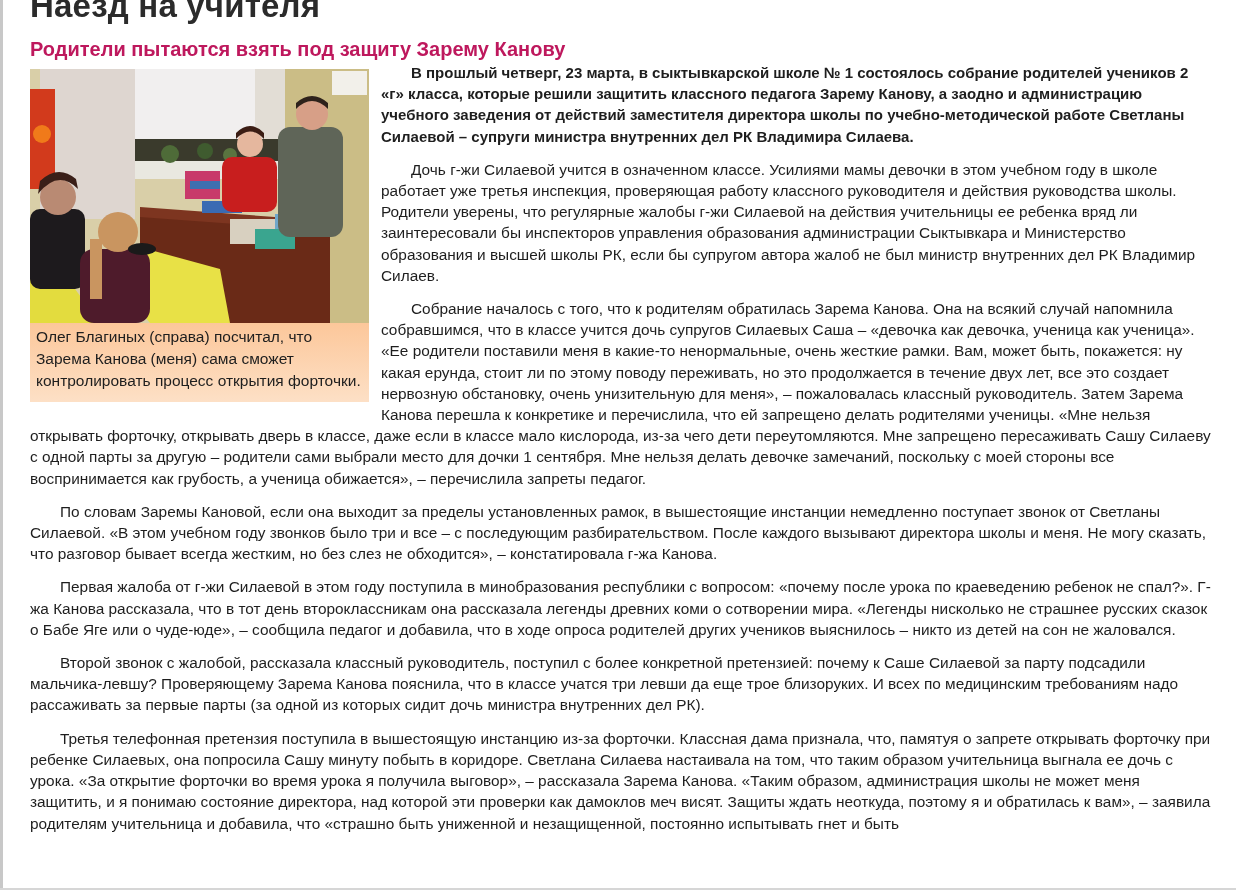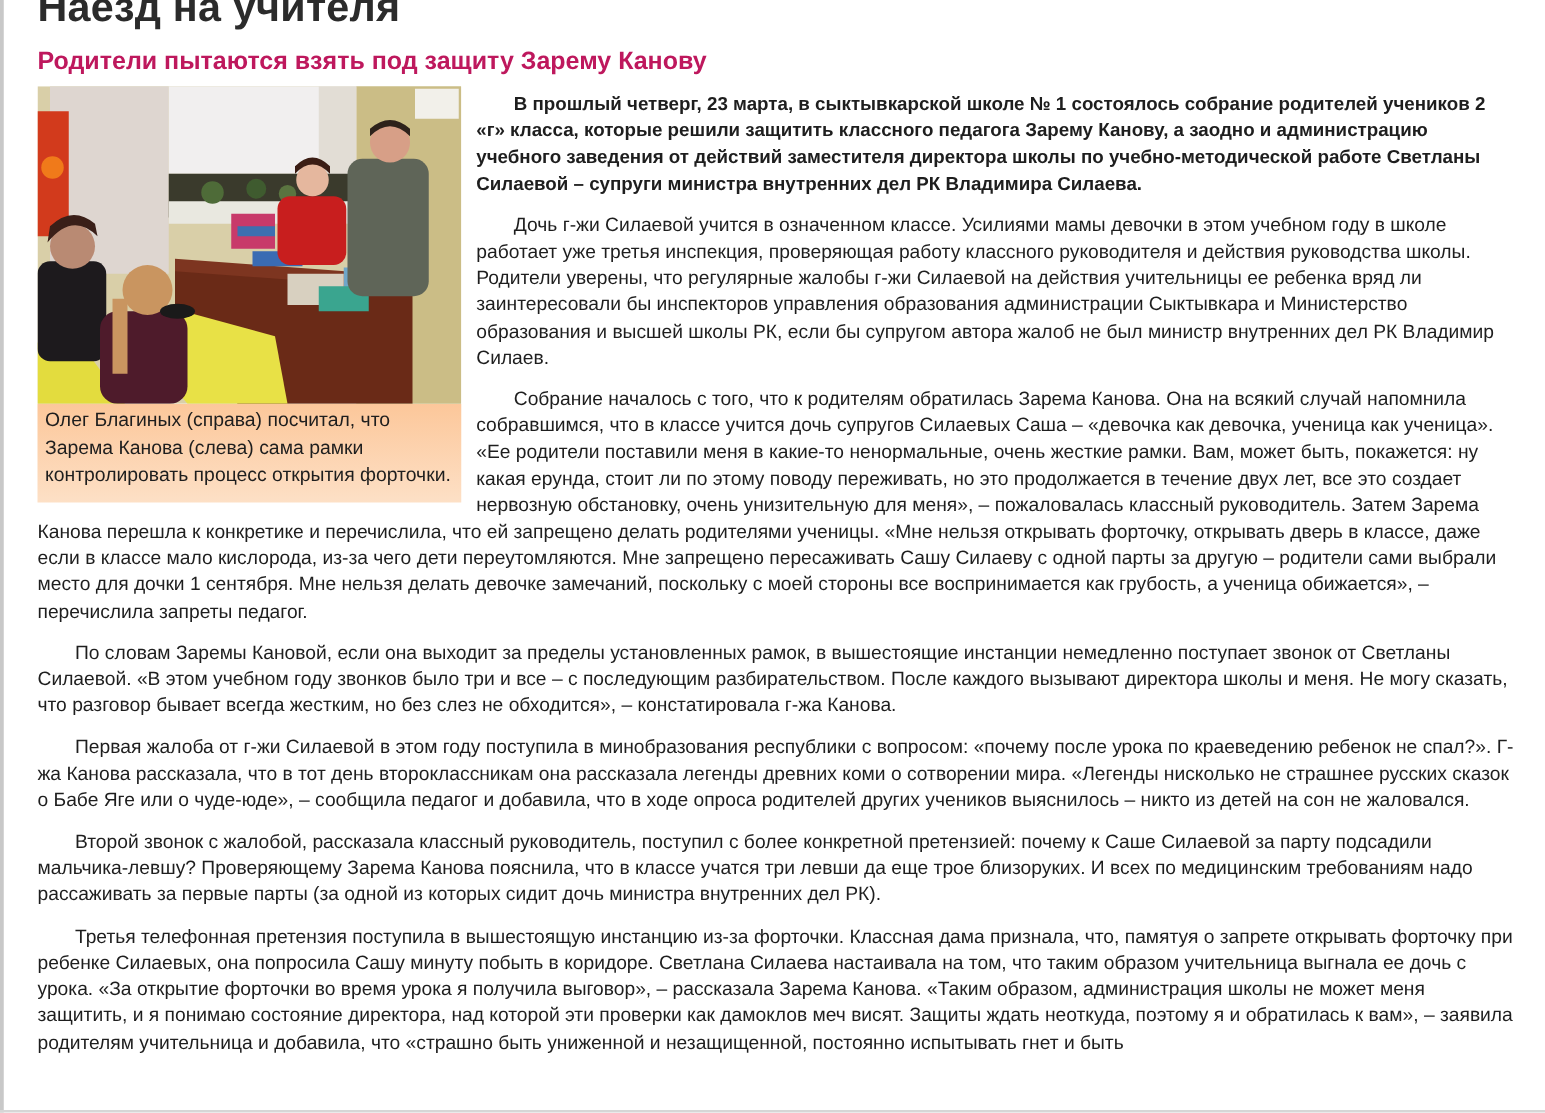--- a/index.html
+++ b/index.html
@@ -70,21 +70,21 @@
       line-height: 21.2px;
       color: #1e1e1e;
     }
     .body-text p {
       margin: 0 0 12px 0;
       text-indent: 30px;
     }
     .body-text p.lead {
       font-weight: bold;
       font-size: 15px;
-      margin-top: 11px;
+      margin-top: 0;
       margin-bottom: 12px;
     }
   </style>
 </head>
 <body>
 
 <div class="left-edge"></div>
 
 <div class="article">
   <h1 class="title">Наезд на учителя</h1>
@@ -136,21 +136,21 @@
       <rect x="0" y="140" width="55" height="80" rx="10" fill="#1d1a1d"></rect>
       <circle cx="28" cy="128" r="18" fill="#b98a73"></circle>
       <path d="M8 125 Q28 100 48 120 L46 110 Q28 95 10 112 Z" fill="#3a1f18"></path>
 
       <rect x="50" y="180" width="70" height="74" rx="14" fill="#4e1b2b"></rect>
       <circle cx="88" cy="163" r="20" fill="#c99560"></circle>
       <rect x="60" y="170" width="12" height="60" fill="#c99560"></rect>
 
       <ellipse cx="112" cy="180" rx="14" ry="6" fill="#1a1a1a"></ellipse>
     </svg>
-    <div class="caption">Олег Благиных (справа) посчитал, что Зарема Канова (слева) сама рамки контролировать процесс открытия форточки.</div>
+    <div class="caption">Олег Благиных (справа) посчитал, что Зарема Канова (меня) сама сможет контролировать процесс открытия форточки.</div>
   </div>
 
   <div class="body-text">
     <p class="lead">В прошлый четверг, 23 марта, в сыктывкарской школе № 1 состоялось собрание родителей учеников 2 «г» класса, которые решили защитить классного педагога Зарему Канову, а заодно и администрацию учебного заведения от действий заместителя директора школы по учебно-методической работе Светланы Силаевой – супруги министра внутренних дел РК Владимира Силаева.</p>
     <p>Дочь г-жи Силаевой учится в означенном классе. Усилиями мамы девочки в этом учебном году в школе работает уже третья инспекция, проверяющая работу классного руководителя и действия руководства школы. Родители уверены, что регулярные жалобы г-жи Силаевой на действия учительницы ее ребенка вряд ли заинтересовали бы инспекторов управления образования администрации Сыктывкара и Министерство образования и высшей школы РК, если бы супругом автора жалоб не был министр внутренних дел РК Владимир Силаев.</p>
     <p>Собрание началось с того, что к родителям обратилась Зарема Канова. Она на всякий случай напомнила собравшимся, что в классе учится дочь супругов Силаевых Саша – «девочка как девочка, ученица как ученица». «Ее родители поставили меня в какие-то ненормальные, очень жесткие рамки. Вам, может быть, покажется: ну какая ерунда, стоит ли по этому поводу переживать, но это продолжается в течение двух лет, все это создает нервозную обстановку, очень унизительную для меня», – пожаловалась классный руководитель. Затем Зарема Канова перешла к конкретике и перечислила, что ей запрещено делать родителями ученицы. «Мне нельзя открывать форточку, открывать дверь в классе, даже если в классе мало кислорода, из-за чего дети переутомляются. Мне запрещено пересаживать Сашу Силаеву с одной парты за другую – родители сами выбрали место для дочки 1 сентября. Мне нельзя делать девочке замечаний, поскольку с моей стороны все воспринимается как грубость, а ученица обижается», – перечислила запреты педагог.</p>
     <p>По словам Заремы Кановой, если она выходит за пределы установленных рамок, в вышестоящие инстанции немедленно поступает звонок от Светланы Силаевой. «В этом учебном году звонков было три и все – с последующим разбирательством. После каждого вызывают директора школы и меня. Не могу сказать, что разговор бывает всегда жестким, но без слез не обходится», – констатировала г-жа Канова.</p>
     <p>Первая жалоба от г-жи Силаевой в этом году поступила в минобразования республики с вопросом: «почему после урока по краеведению ребенок не спал?». Г-жа Канова рассказала, что в тот день второклассникам она рассказала легенды древних коми о сотворении мира. «Легенды нисколько не страшнее русских сказок о Бабе Яге или о чуде-юде», – сообщила педагог и добавила, что в ходе опроса родителей других учеников выяснилось – никто из детей на сон не жаловался.</p>
     <p>Второй звонок с жалобой, рассказала классный руководитель, поступил с более конкретной претензией: почему к Саше Силаевой за парту подсадили мальчика-левшу? Проверяющему Зарема Канова пояснила, что в классе учатся три левши да еще трое близоруких. И всех по медицинским требованиям надо рассаживать за первые парты (за одной из которых сидит дочь министра внутренних дел РК).</p>
     <p>Третья телефонная претензия поступила в вышестоящую инстанцию из-за форточки. Классная дама признала, что, памятуя о запрете открывать форточку при ребенке Силаевых, она попросила Сашу минуту побыть в коридоре. Светлана Силаева настаивала на том, что таким образом учительница выгнала ее дочь с урока. «За открытие форточки во время урока я получила выговор», – рассказала Зарема Канова. «Таким образом, администрация школы не может меня защитить, и я понимаю состояние директора, над которой эти проверки как дамоклов меч висят. Защиты ждать неоткуда, поэтому я и обратилась к вам», – заявила родителям учительница и добавила, что «страшно быть униженной и незащищенной, постоянно испытывать гнет и быть</p>

